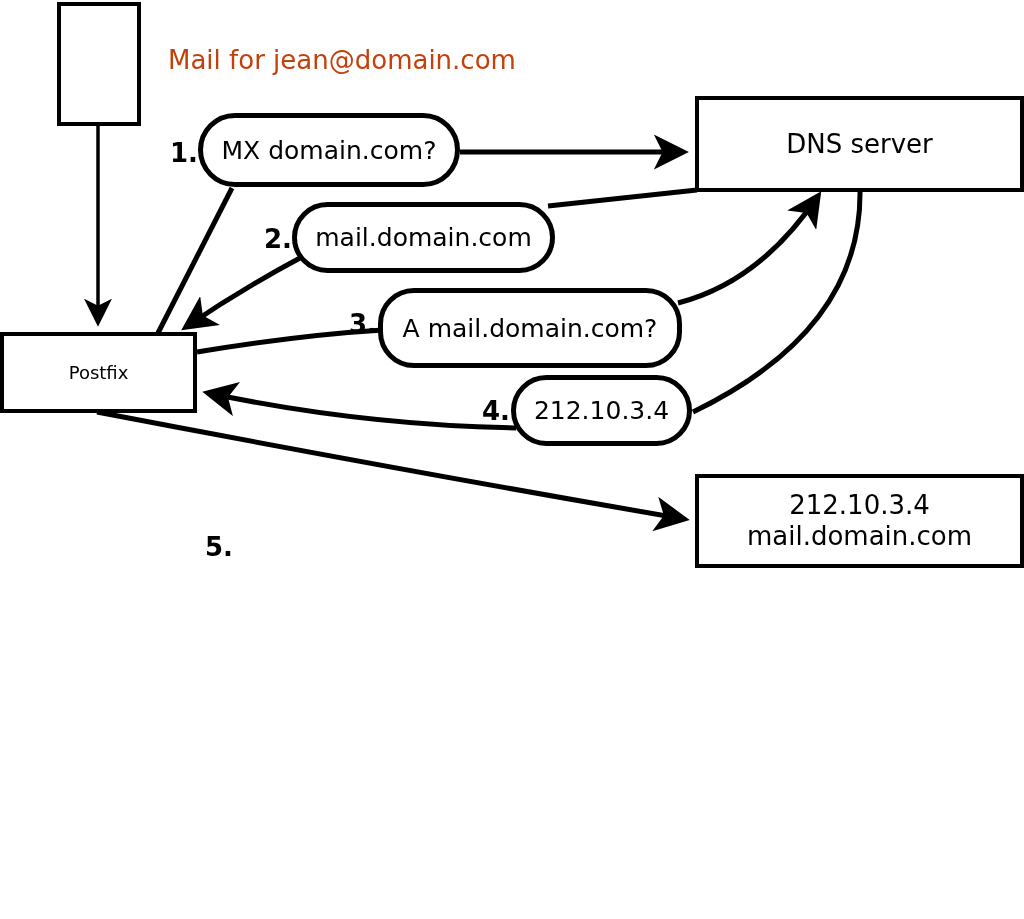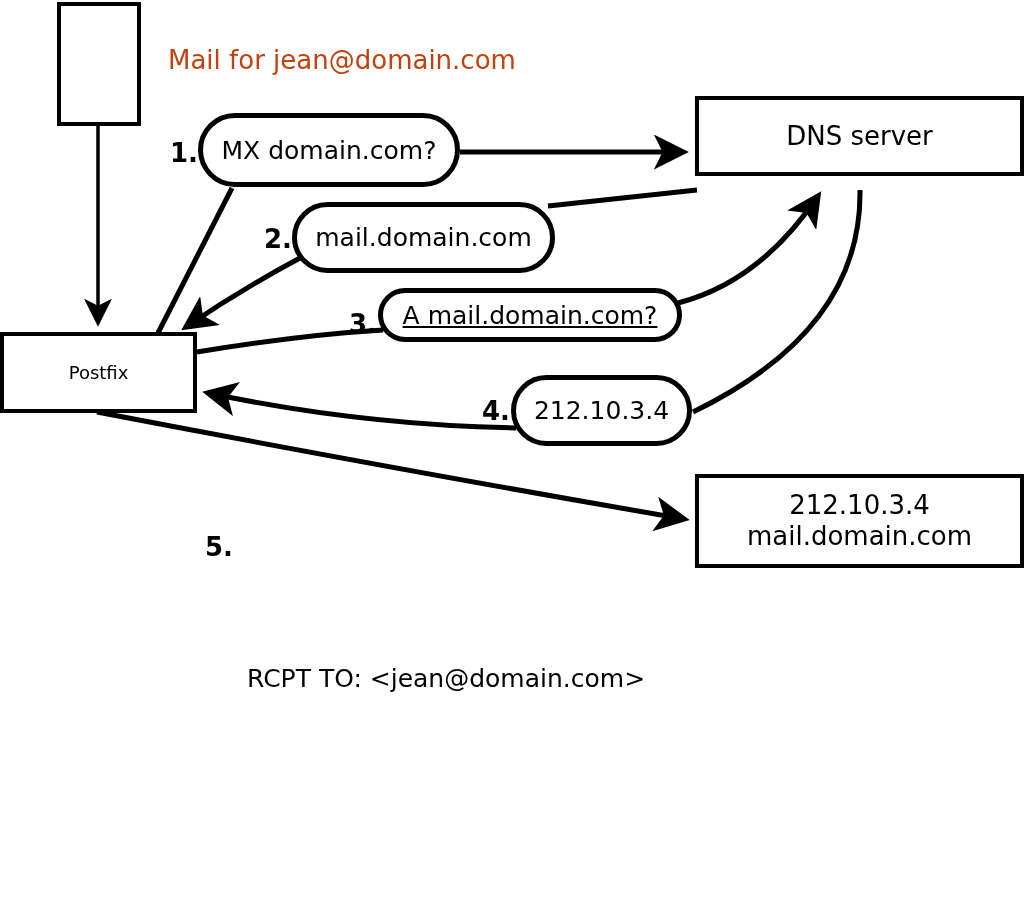--- a/index.html
+++ b/index.html
@@ -106,53 +106,52 @@
   </div>
 
   <div class="plain-text" style="left:168px; top:45px; font-size:26px;">
     <span>Mail for jean@domain.com</span>
   </div>
 
   <div class="node-box" style="left:0px; top:332px; width:197px; height:81px; font-size:18px;">
     <span>Postfix</span>
   </div>
 
-  <div class="node-box" style="left:695px; top:96px; width:329px; height:80px; font-size:26px;">
+  <div class="node-box" style="left:695px; top:96px; width:329px; height:96px; font-size:26px;">
     <span>DNS server</span>
   </div>
 
   <div class="node-box" style="left:695px; top:474px; width:329px; height:94px; font-size:26px; flex-direction:column;">
     <span>212.10.3.4</span>
     <span>mail.domain.com</span>
   </div>
 
   <div class="step-num" style="left:170px; top:138px; font-size:26px;">1.</div>
   <div class="bubble" style="left:198px; top:113px; width:262px; height:74px; border-radius:37px; font-size:25px;justify-content:center;">
     <span>MX domain.com?</span>
   </div>
 
   <div class="step-num" style="left:264px; top:224px; font-size:26px;">2.</div>
   <div class="bubble" style="left:292px; top:202px; width:263px; height:71px; border-radius:36px; font-size:25px;">
     <span>mail.domain.com</span>
   </div>
 
   <div class="step-num" style="left:349px; top:309px; font-size:26px;">3.</div>
-  <div class="bubble" style="left:378px; top:288px; width:304px; height:54px; border-radius:36px; font-size:25px;text-decoration:underline;">
+  <div class="bubble" style="left:378px; top:288px; width:304px; height:80px; border-radius:36px; font-size:25px;">
     <span>A mail.domain.com?</span>
   </div>
 
   <div class="step-num" style="left:482px; top:396px; font-size:26px;">4.</div>
   <div class="bubble" style="left:511px; top:375px; width:181px; height:71px; border-radius:36px; font-size:25px;">
     <span>212.10.3.4</span>
   </div>
 
   <div class="step-num" style="left:205px; top:532px; font-size:26px;">5.</div>
 
   <div class="smtp-block" style="left:247px; top:596px; font-size:25px;">
-    <span class="smtp-line">RCPT TO: &lt;jean@domain.com&gt;</span>
     
     
     
     
     
     
     
   </div>
 
 </div>

